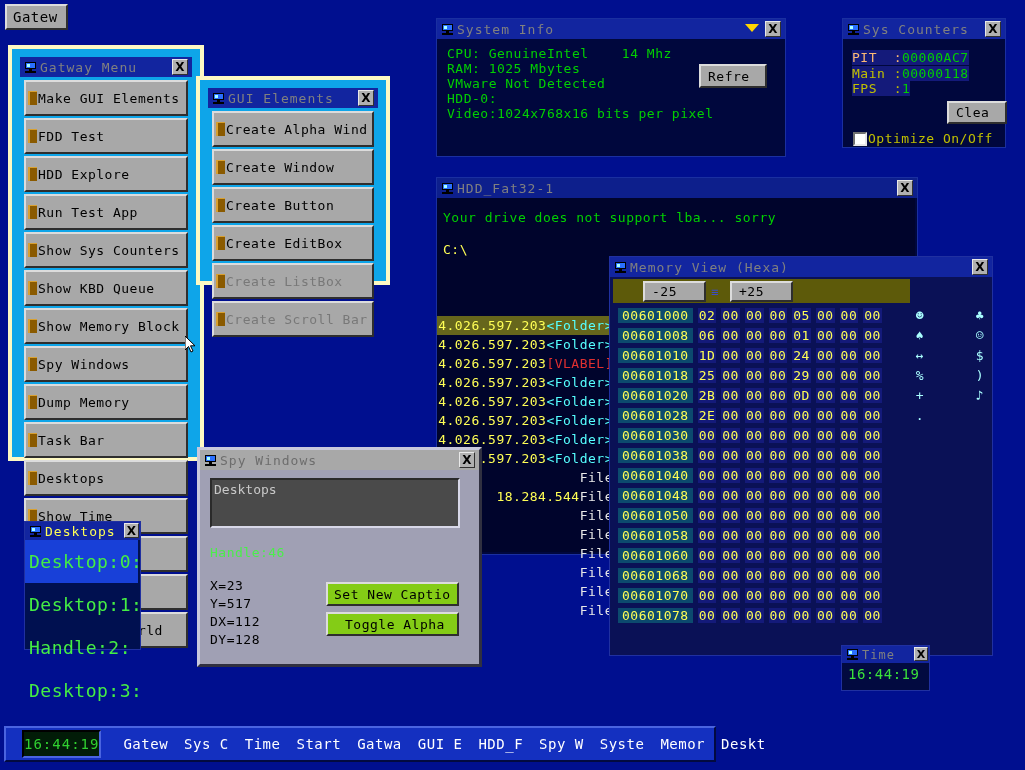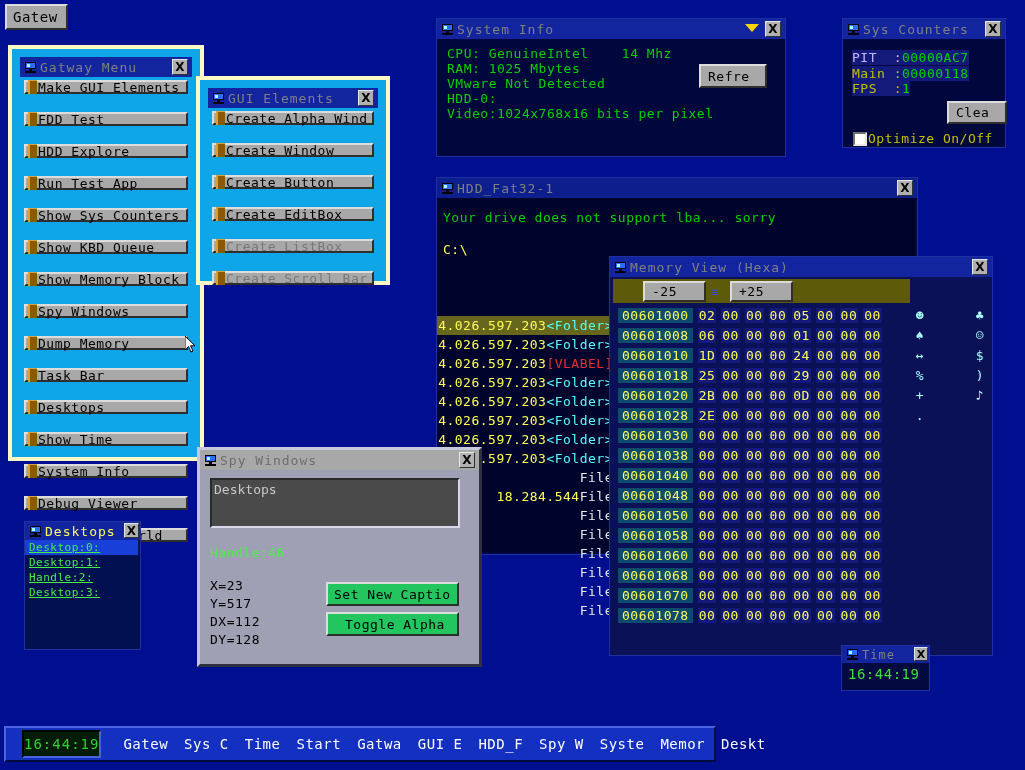--- a/index.html
+++ b/index.html
@@ -65,29 +65,29 @@
     width: 0; height: 0;
     border-left: 7px solid transparent;
     border-right: 7px solid transparent;
     border-top: 8px solid #ffd500;
   }
 
   
   .menuwin { background: #0ea5e9; border: 4px solid #fef9c3; padding: 8px; }
   .menu-body { padding: 3px 4px 4px 4px; }
   .mbtn {
-    height: 14px;
+    height: 36px;
     background: #a8a8a8;
     border-top: 2px solid #dcdcdc;
     border-left: 2px solid #dcdcdc;
     border-right: 2px solid #2e2e2e;
     border-bottom: 2px solid #2e2e2e;
     box-sizing: border-box;
     display: flex; align-items: center;
-    margin-bottom: 18px;
+    margin-bottom: 2px;
     padding-left: 2px;
     white-space: nowrap;
   }
   .mbtn .bico {
     width: 9px; height: 14px;
     background: #8a5a00;
     border-left: 2px solid #d8a030;
     border-top: 1px solid #d8a030;
     box-sizing: border-box;
     flex: 0 0 auto;
@@ -178,34 +178,34 @@
     position: absolute; left: 10px; top: 28px; width: 250px; height: 50px;
     background: #4a4a4a;
     border-top: 2px solid #2a2a2a; border-left: 2px solid #2a2a2a;
     border-right: 2px solid #d8d8e8; border-bottom: 2px solid #d8d8e8;
     box-sizing: border-box;
     color: #c8c8c8; font-size: 13px; padding: 2px 0 0 2px;
   }
   .spylab { position:absolute; font-size: 13px; color:#000000; letter-spacing:0.5px;}
   .spybtn {
     position: absolute; width: 133px; height: 24px;
-    background: #22c55e;
+    background: #84cc16;
     border-top: 2px solid #dcdcdc; border-left: 2px solid #dcdcdc;
     border-right: 2px solid #2e2e2e; border-bottom: 2px solid #2e2e2e;
     box-sizing: border-box;
     display: flex; align-items: center; padding-left: 3px;
   }
   .spybtn .blab { font-size: 13px; color:#000; margin-left: 3px; letter-spacing: 0.5px;}
 
   
   #deskwin {
     background: #001050;
     border: 1px solid #2030a0;
   }
-  .deskrow { font-size: 11px; color:#44ee44; padding: 1px 4px; letter-spacing:0.5px;text-decoration:underline;}
+  .deskrow { font-size: 18px; color:#44ee44; padding: 11px 4px; letter-spacing:0.5px;}
   .deskrow.sel { background: #1840d8; }
 </style>
 </head>
 <body>
 
 <div id="root">
 
   <div id="startbtn">
     <span class="bico"></span>
     <span class="blab">Gatew</span>
@@ -359,21 +359,21 @@
       <span class="mon-icon">
         <i class="mon-scr"></i>
           <i class="mon-dot"></i>
           <i class="mon-base"></i>
           <i class="mon-foot"></i>
       </span>
       <span class="tb-title">Sys Counters</span>
       <span class="closebtn">X</span>
     </div>
     <div style="position:absolute; left:9px; top:28px;">
-      <div class="mono" style="background:#141a7a; display:inline-block;"><span style="color:#c4b5fd">PIT  :</span><span class="green">00000AC7</span></div>
+      <div class="mono" style="background:#141a7a; display:inline-block;"><span style="color:#fdba74">PIT  :</span><span class="green">00000AC7</span></div>
       <div class="mono" style="background:#141a7a; display:block; width:fit-content;"><span style="color:#c0c000">Main :</span><span class="green">00000118</span></div>
       <div class="mono" style="background:#141a7a; display:block; width:fit-content;"><span style="color:#c0c000">FPS  :</span><span class="green">1</span></div>
     </div>
     <div class="tbtn" style="left:87px; top:82px; width:60px; height:23px;margin-left:17px;">
       <span class="bico"></span>
       <span class="blab">Clea</span>
     </div>
     <div style="position:absolute; left:10px; top:112px; display:flex; align-items:center;">
       <span style="width:14px;height:14px;background:#ffffff;border-top:2px solid #707070;border-left:2px solid #707070;border-right:2px solid #e8e8e8;border-bottom:2px solid #e8e8e8;box-sizing:border-box;display:inline-block;"></span>
       <span class="mono" style="color:#c0c000; margin-left:1px;">Optimize On/Off</span>

